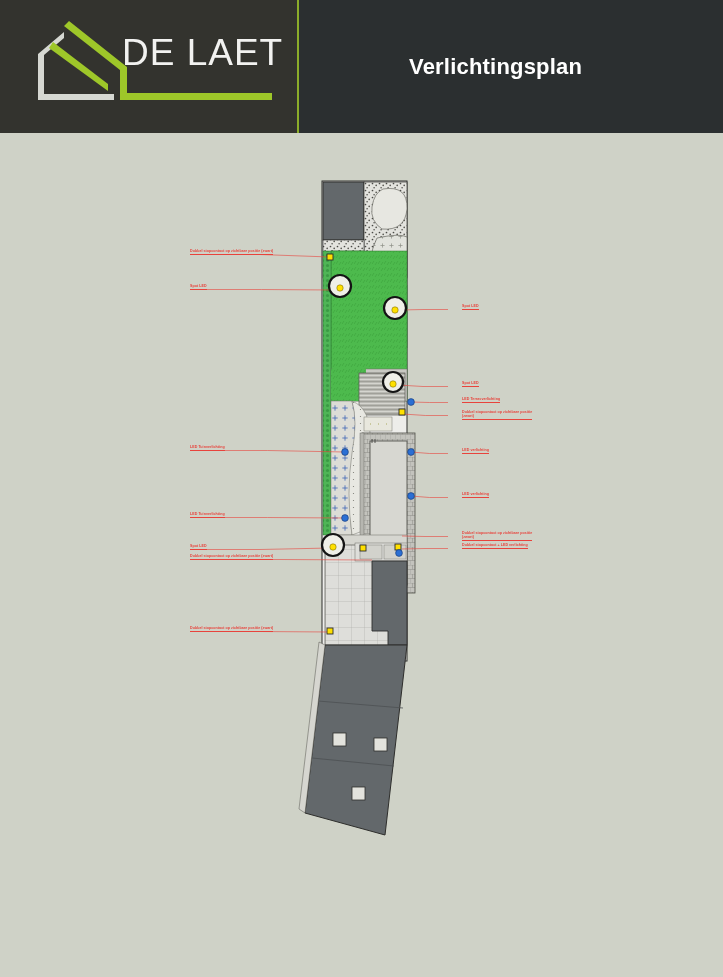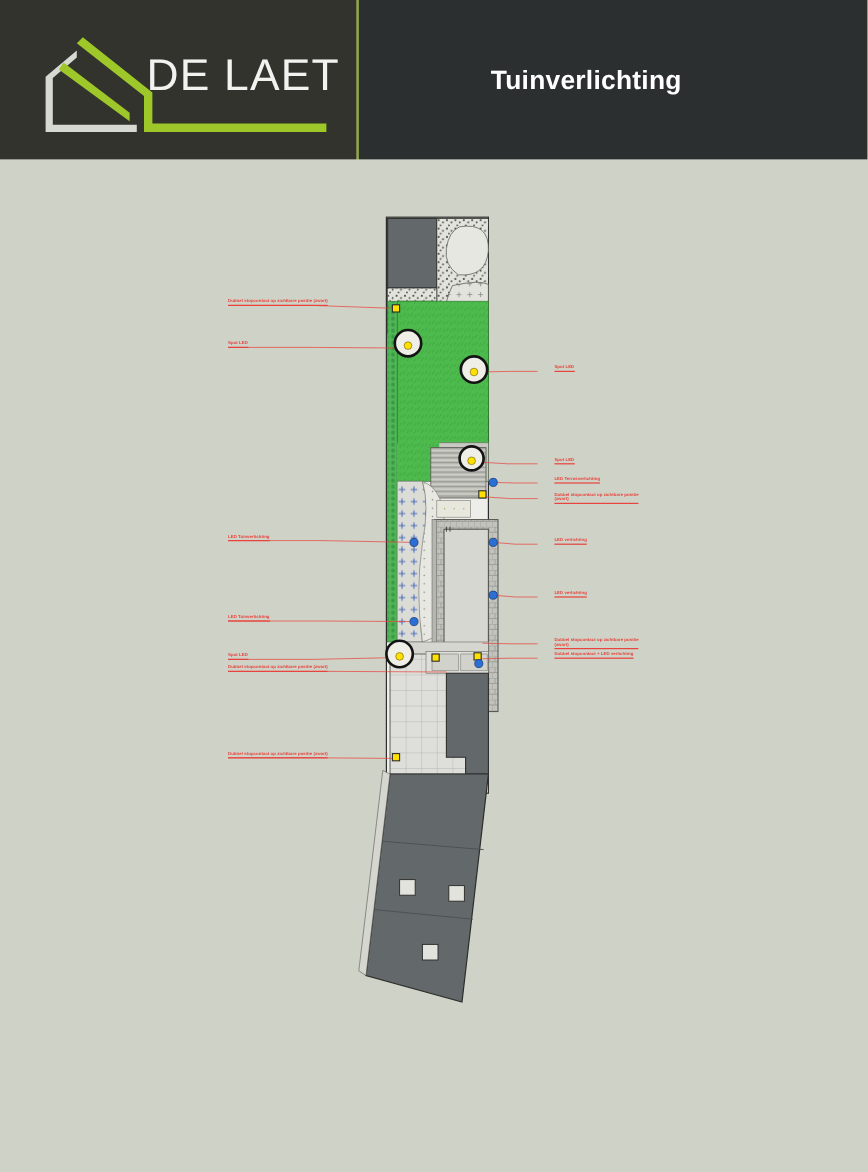--- a/index.html
+++ b/index.html
@@ -39,21 +39,21 @@
   }
   #plan-title {
     color: #ffffff;
     font-size: 22px;
     font-weight: bold;
     letter-spacing: 0.2px;
     margin-left: 110px;
   }
 
   
-  #logo { position: absolute; left: 24px; top: 22px; width: 260px; height: 92px; }
+  #logo { position: absolute; left: 24px; top: 12px; width: 260px; height: 92px; }
   #logo svg { display:block; }
   #logo-wordmark {
     position: absolute; left: 98px; top: 22px;
     color: #f2f2f0; font-size: 37px; letter-spacing: 1px;
     font-family: "Liberation Sans", sans-serif; font-weight: 300;
     line-height: 1;
   }
   #logo-tagline {
     position: absolute; left: 100px; top: 62px;
     color: #e7e7e3; font-size: 10.6px; letter-spacing: 1.1px;
@@ -99,21 +99,21 @@
           <path d="M40 14 L96 58 L96 88 L248 88 L248 81 L103 81 L103 55 L45 9 Z" fill="#9ec729"></path>
           <path d="M29 30 L84 72 L84 79 L25 36 Z" fill="#9ec729"></path>
         </svg>
         <div id="logo-wordmark">DE LAET</div>
       </div>
     </div>
 
     <div id="header-divider"></div>
 
     <div id="header-right">
-      <div id="plan-title">Tuinverlichting</div>
+      <div id="plan-title">Verlichtingsplan</div>
     </div>
   </div>
 
   <div id="drawing">
     <svg width="723" height="844" viewBox="0 0 723 844">
       <defs>
 
         <pattern id="pat-lawn" width="6" height="6" patternUnits="userSpaceOnUse">
           <rect width="6" height="6" fill="#4dba4d"></rect>
           <path d="M0 5 L2 2 M3 6 L5 3" stroke="#3da53d" stroke-width="0.7"></path>

